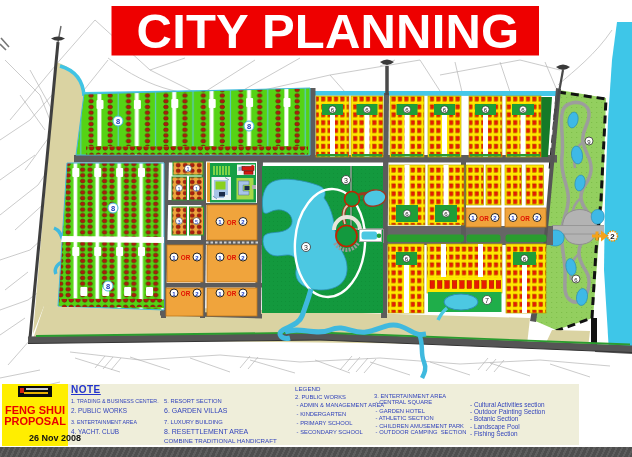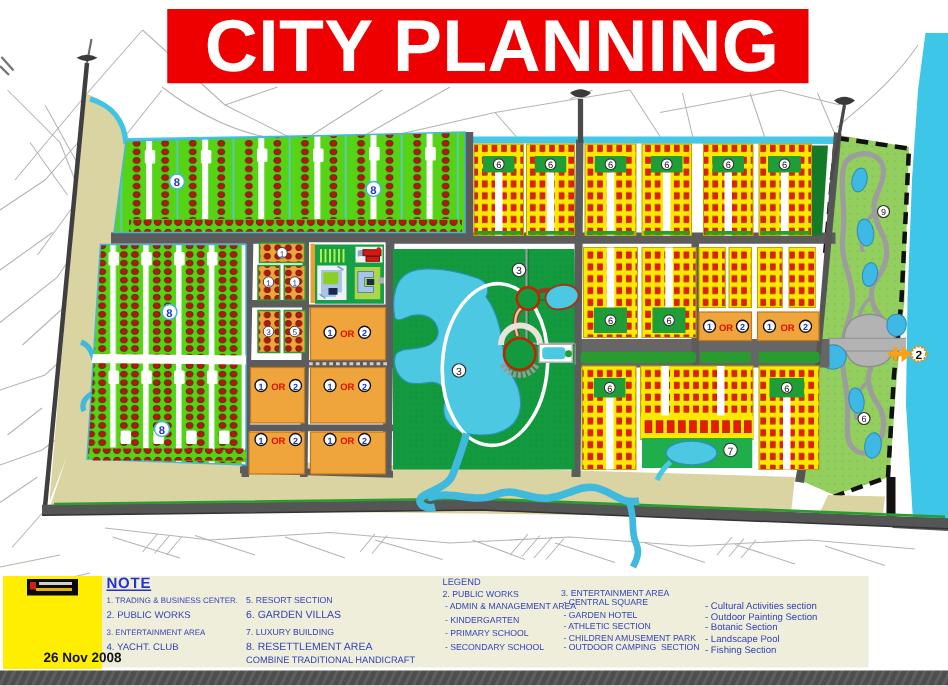--- a/index.html
+++ b/index.html
@@ -537,20 +537,21 @@
 
   <div style="position:absolute;left:68px;top:384px;width:511px;height:61px;background:#efeeda;"></div>
 
   <div style="position:absolute;left:2px;top:384px;width:66px;height:62px;background:#ffee00;">
 
     <div style="position:absolute;left:16px;top:2px;width:34px;height:11px;background:#0a0a0a;">
       <div style="position:absolute;left:2px;top:2px;width:4px;height:5px;background:#d42010;"></div>
       <div style="position:absolute;left:8px;top:2px;width:22px;height:2px;background:#cfcfcf;"></div>
       <div style="position:absolute;left:6px;top:6px;width:24px;height:2px;background:#e8b000;"></div>
     </div>
+    <div style="position:absolute;left:0;top:21px;width:66px;text-align:center;font-size:11px;line-height:10.5px;font-weight:bold;color:#e80000;">FENG SHUI<br>PROPOSAL</div>
     <div style="position:absolute;left:0;top:49px;width:66px;text-align:center;font-size:9px;font-weight:bold;color:#111;margin-left:20px;">26 Nov 2008</div>
   </div>
 
   <div style="position:absolute;left:71px;top:384px;font-size:10px;font-weight:bold;color:#2233cc;text-decoration:underline;letter-spacing:0.5px;">NOTE</div>
 
   <div style="position:absolute;left:71px;top:395.5px;white-space:nowrap;font-size:5.3px;line-height:10.6px;color:#3344bb;">
     1. TRADING &amp; BUSINESS CENTER.<br>
     <span style="font-size:6.4px;">2. PUBLIC WORKS</span><br>
     3. ENTERTAINMENT AREA<br>
     <span style="font-size:6.4px;">4. YACHT. CLUB</span>

